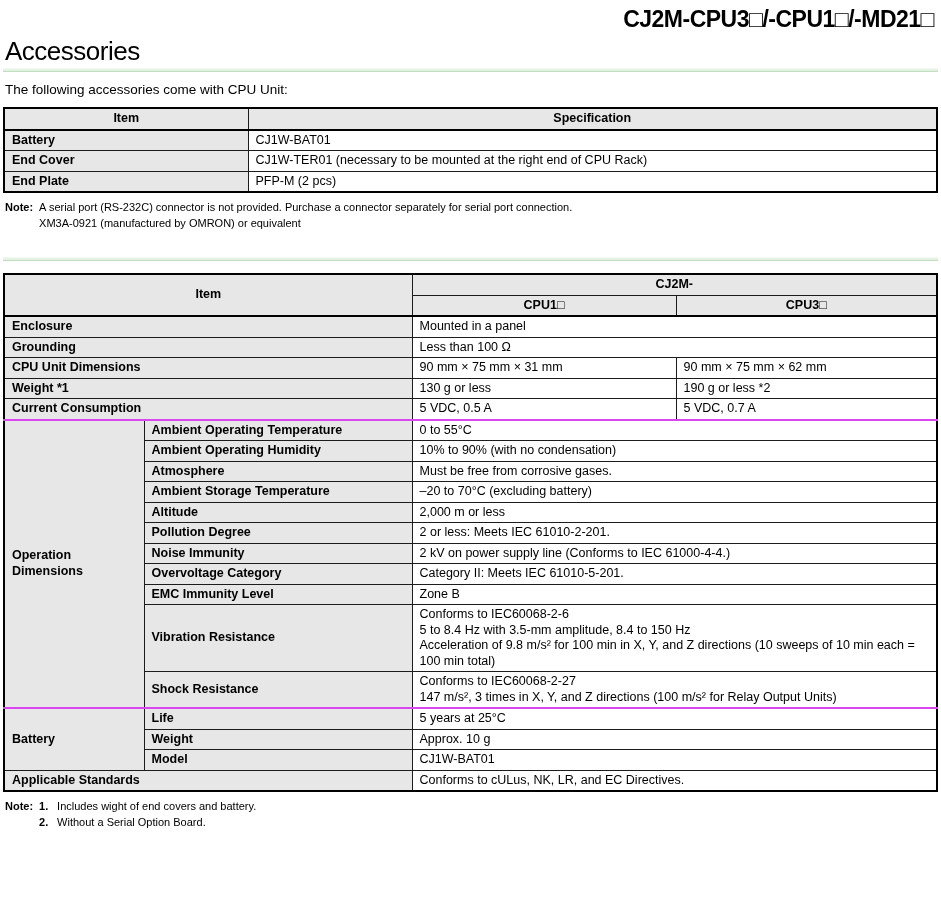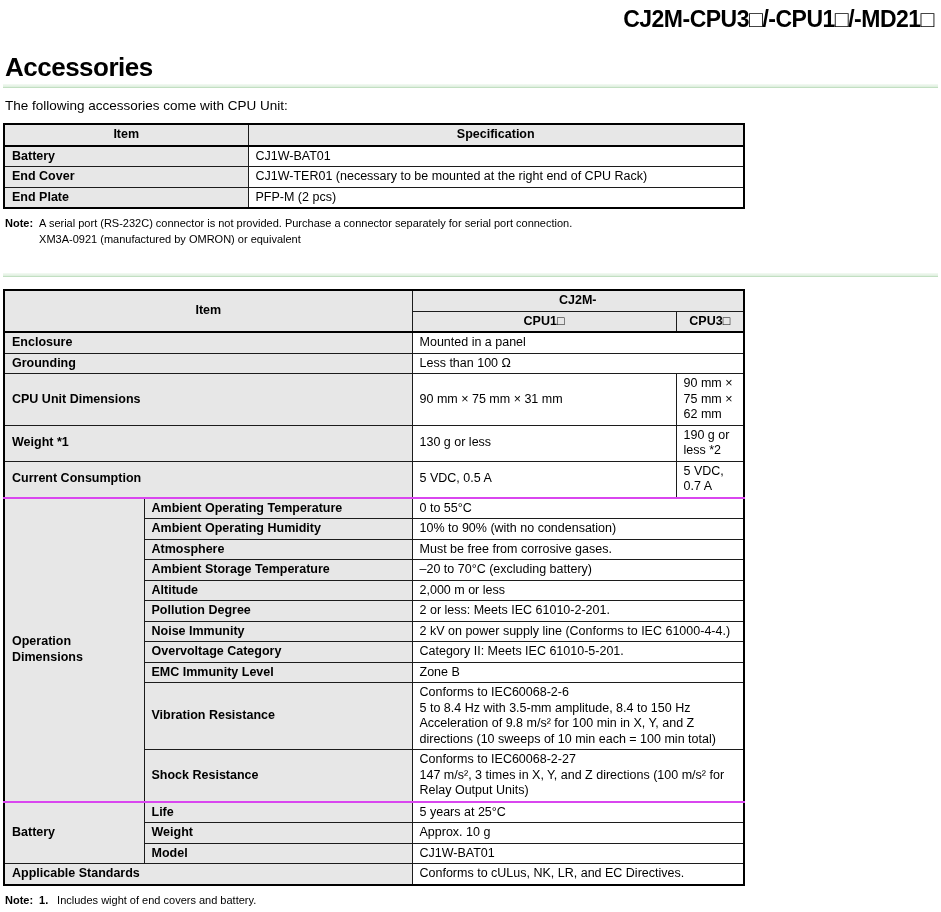--- a/index.html
+++ b/index.html
@@ -13,33 +13,33 @@
   .page { padding: 0 3px; }
 
   .doc-title {
     padding: 6px 4px 0 0;
     font-size: 23px; line-height: 26px;
     font-weight: bold; text-align: right;
     letter-spacing: -0.5px;
   }
 
   h2.section-heading {
-    margin: 20px 0 0 2px;
+    margin: 4px 0 0 2px;
     font-size: 26px; line-height: 30px;
-    font-weight: bold; letter-spacing: -0.5px;
+    font-weight: normal; letter-spacing: -0.5px;
   }
   .green-rule {
     margin-top: 2px; height: 4px;
     background: linear-gradient(#f4faf4, #ddeedd);
     border-bottom: 1px solid #c2dfc2;
   }
 
   .intro { margin: 10px 0 9px 2px; font-size: 13.5px; line-height: 16px; }
 
-  table { border-collapse: collapse; width: 742px; table-layout: fixed; }
+  table { border-collapse: collapse; width: 935px; table-layout: fixed; }
   table.acc-table { border: 2px solid #000; }
   table.spec-table { border: 2px solid #000; }
   th, td {
     border: 1px solid #1c1c1c;
     padding: 2px 7px;
     font-size: 12.5px; line-height: 15.5px;
     text-align: left; vertical-align: middle;
     overflow: hidden;
   }
   thead th {

